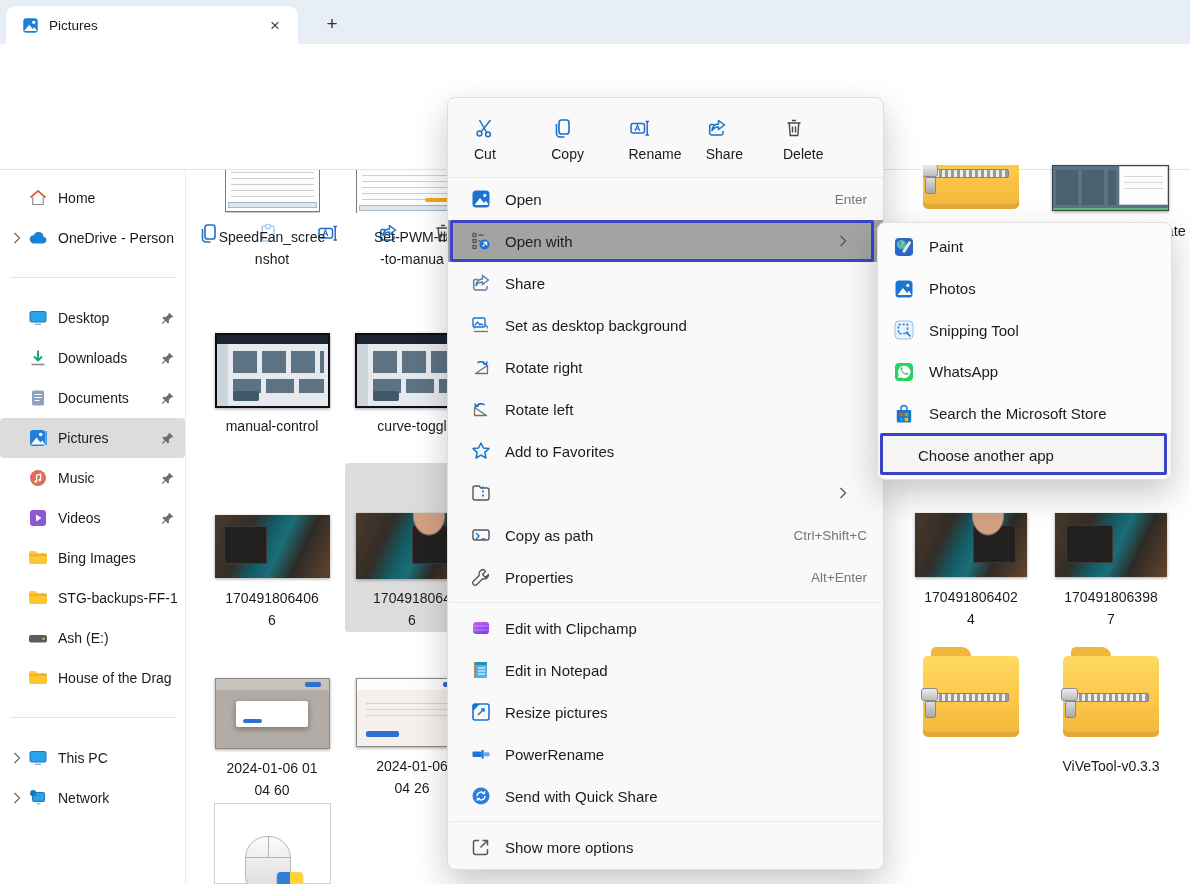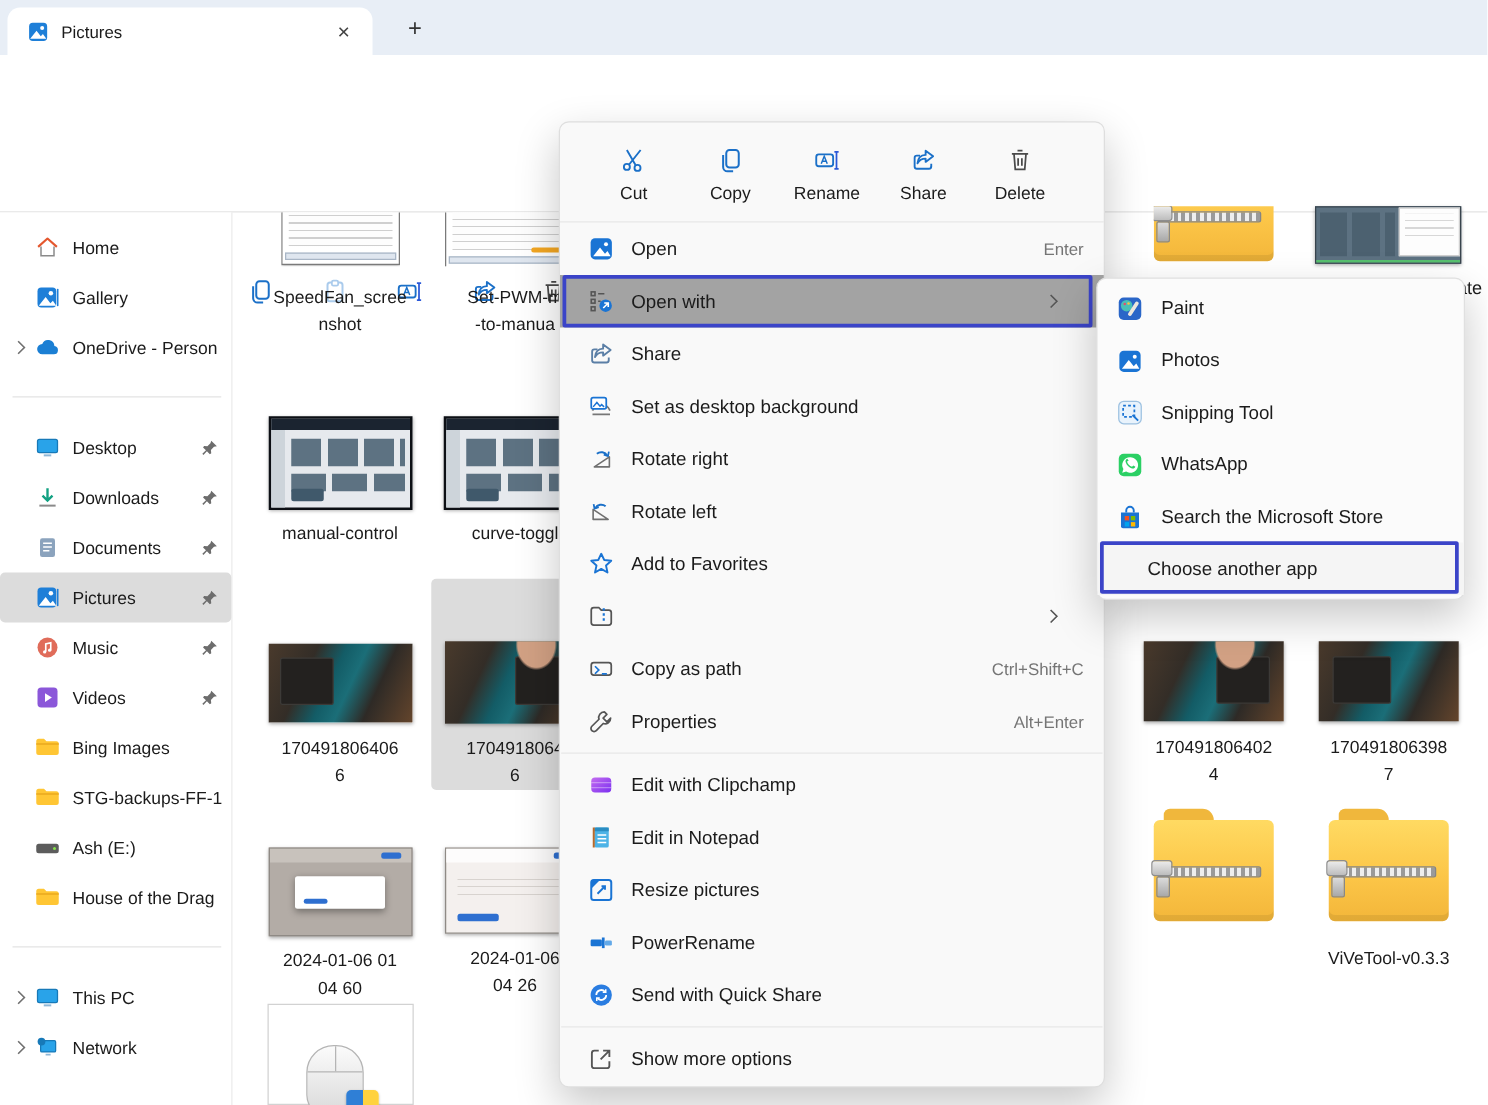--- a/index.html
+++ b/index.html
@@ -89,21 +89,21 @@
 
   .darkshot{background:#5d7282;border:1px solid #39444d;position:relative}
   .darkshot .pane{position:absolute;right:0;top:0;width:42%;height:88%;background:#fdfdfd;border:1px solid #cfcfcf}
   .darkshot .pane i{position:absolute;left:8%;right:8%;top:12%;height:56%;background:repeating-linear-gradient(#fdfdfd 0 5px,#d7d7d7 5px 6px)}
   .darkshot .grid{position:absolute;left:3%;top:8%;width:52%;height:80%;background:repeating-linear-gradient(90deg,#4c6170 0 22px,#5d7282 22px 26px)}
   .darkshot .green{position:absolute;left:0;right:0;bottom:0;height:2px;background:#57c06e}
 
   
   .menu{left:447px;top:97px;width:437px;height:773px;background:#f9f9f9;border:1px solid #dedede;border-radius:8px;box-shadow:0 14px 34px rgba(0,0,0,.22);z-index:50;display:flex;flex-direction:column}
   .qa-row{height:80px;display:flex;justify-content:space-between;padding:10px 34px 6px 26px;border-bottom:1px solid #e7e7e7}
-  .qa{width:66px;display:flex;flex-direction:column;align-items:center;justify-content:center;gap:7px;font-size:14px;color:#1b1b1b;border-radius:5px}
+  .qa{width:66px;display:flex;flex-direction:column;align-items:flex-start;justify-content:center;gap:7px;font-size:14px;color:#1b1b1b;border-radius:5px}
   .mi{height:42px;display:flex;align-items:center;padding:0 16px 0 22px;font-size:15px;position:relative}
   .mi .ic{width:22px;height:22px;margin-right:13px}
   .mi-label{flex:1;white-space:nowrap}
   .mi-short{color:#757575;font-size:13.5px}
   .mi-chev{color:#555;margin-left:auto}
   .mi.hl{background:#a3a3a3}
   .mi.hl::after{content:"";position:absolute;left:2px;right:9px;top:0;bottom:0;border:3px solid #3b44c8;border-radius:2px;pointer-events:none}
   .m-div{height:1px;background:#e7e7e7;margin:4px 1px}
 
   
@@ -279,32 +279,20 @@
 <div class="abs sb-col">
   <div class="sb-row">
     <span class="sb-chev"></span>
     <span class="ic sb-ic">
         <svg width="20" height="20" viewBox="0 0 20 20">
           <path d="M2.5 9.5L10 2.8l7.5 6.7" fill="none" stroke="#e4572e" stroke-width="1.7" stroke-linejoin="round"></path>
           <path d="M4.8 9.2v7.3h10.4V9.2" fill="#fff" stroke="#8a8a8a" stroke-width="1.2"></path>
         </svg>
       </span>
     <span class="sb-label">Home</span>
-  </div>
-  <div class="sb-row">
-    <span class="sb-chev"></span>
-    <span class="ic sb-ic">
-        <svg width="20" height="20" viewBox="0 0 20 20">
-          <rect x="2" y="2" width="15" height="16" rx="3" fill="#1e7fd8"></rect>
-          <circle cx="12.7" cy="6.5" r="1.8" fill="#fff"></circle>
-          <path d="M3 16.5l5.5-7 3.8 5 2-2 2.7 4z" fill="#fff"></path>
-          <rect x="17.5" y="3" width="1.3" height="14" rx=".6" fill="#1e7fd8"></rect>
-        </svg>
-      </span>
-    <span class="sb-label">Gallery</span>
   </div>
   <div class="sb-row">
     <span class="sb-chev">
         <span class="ic">
           <svg width="8" height="12" viewBox="0 0 8 12">
             <path d="M1.5 1l5 5-5 5" stroke="#707070" fill="none" stroke-width="1.3"></path>
           </svg>
         </span>
       </span>
     <span class="ic sb-ic">

